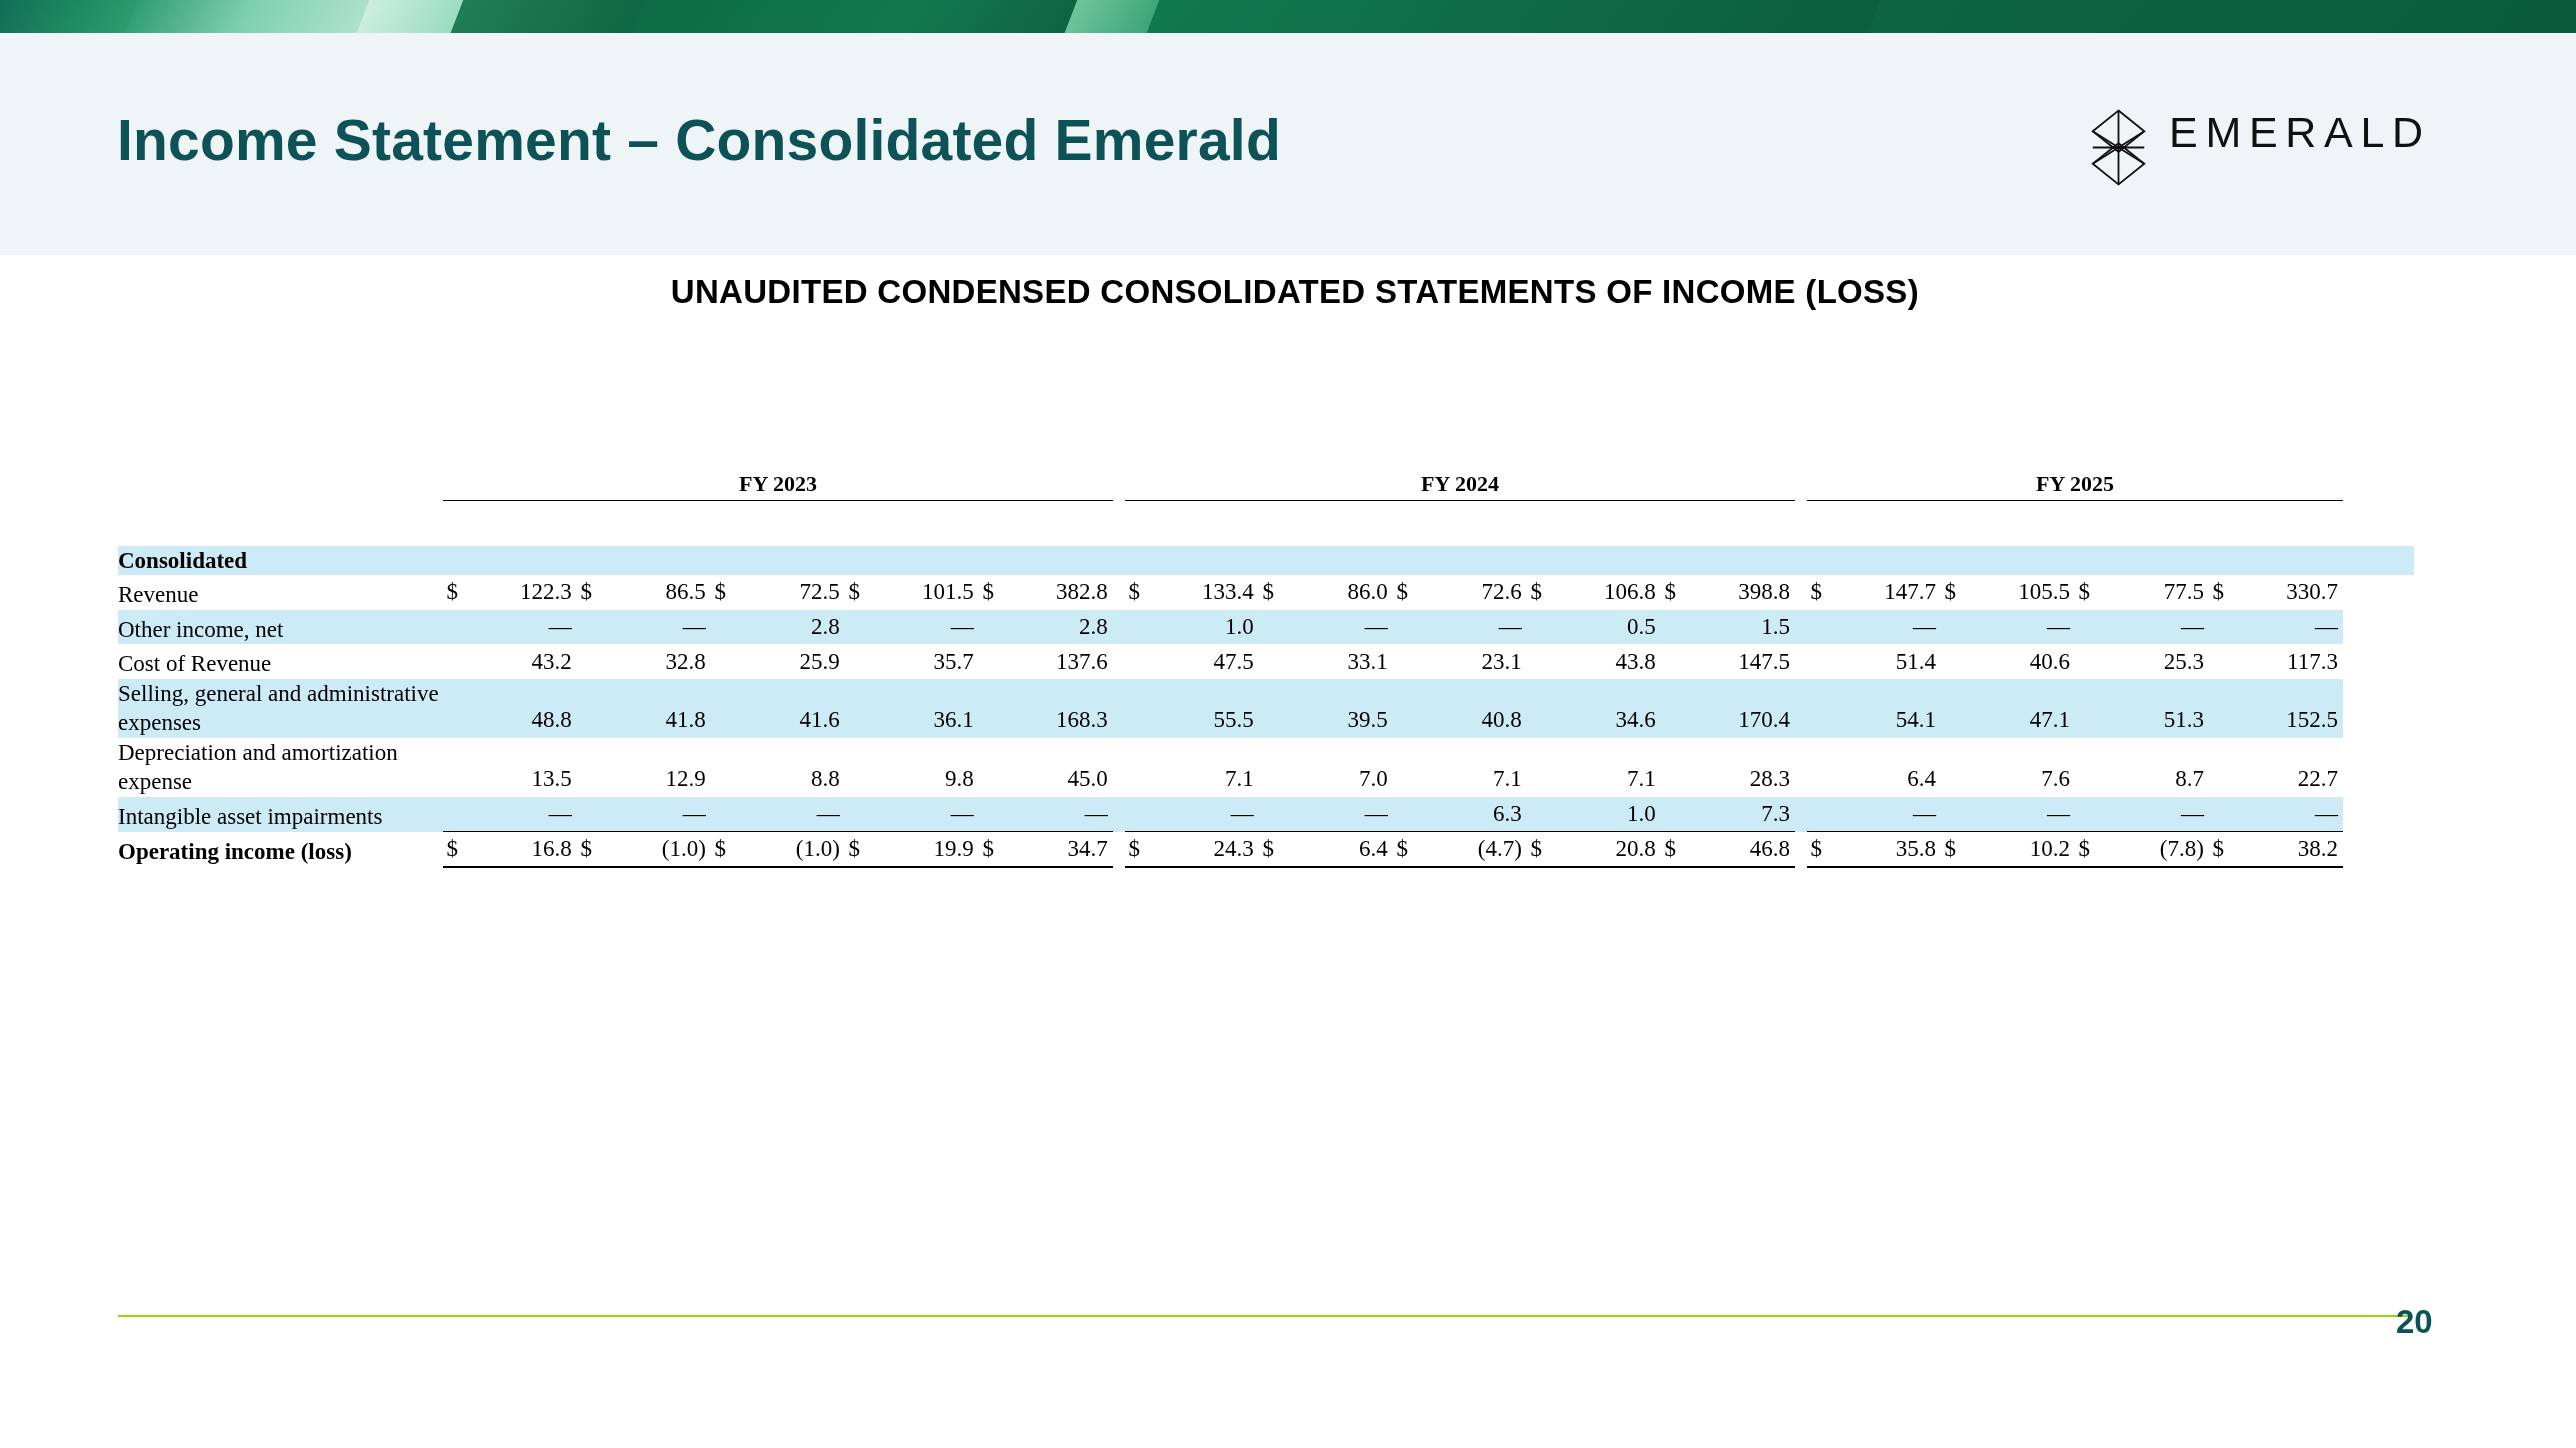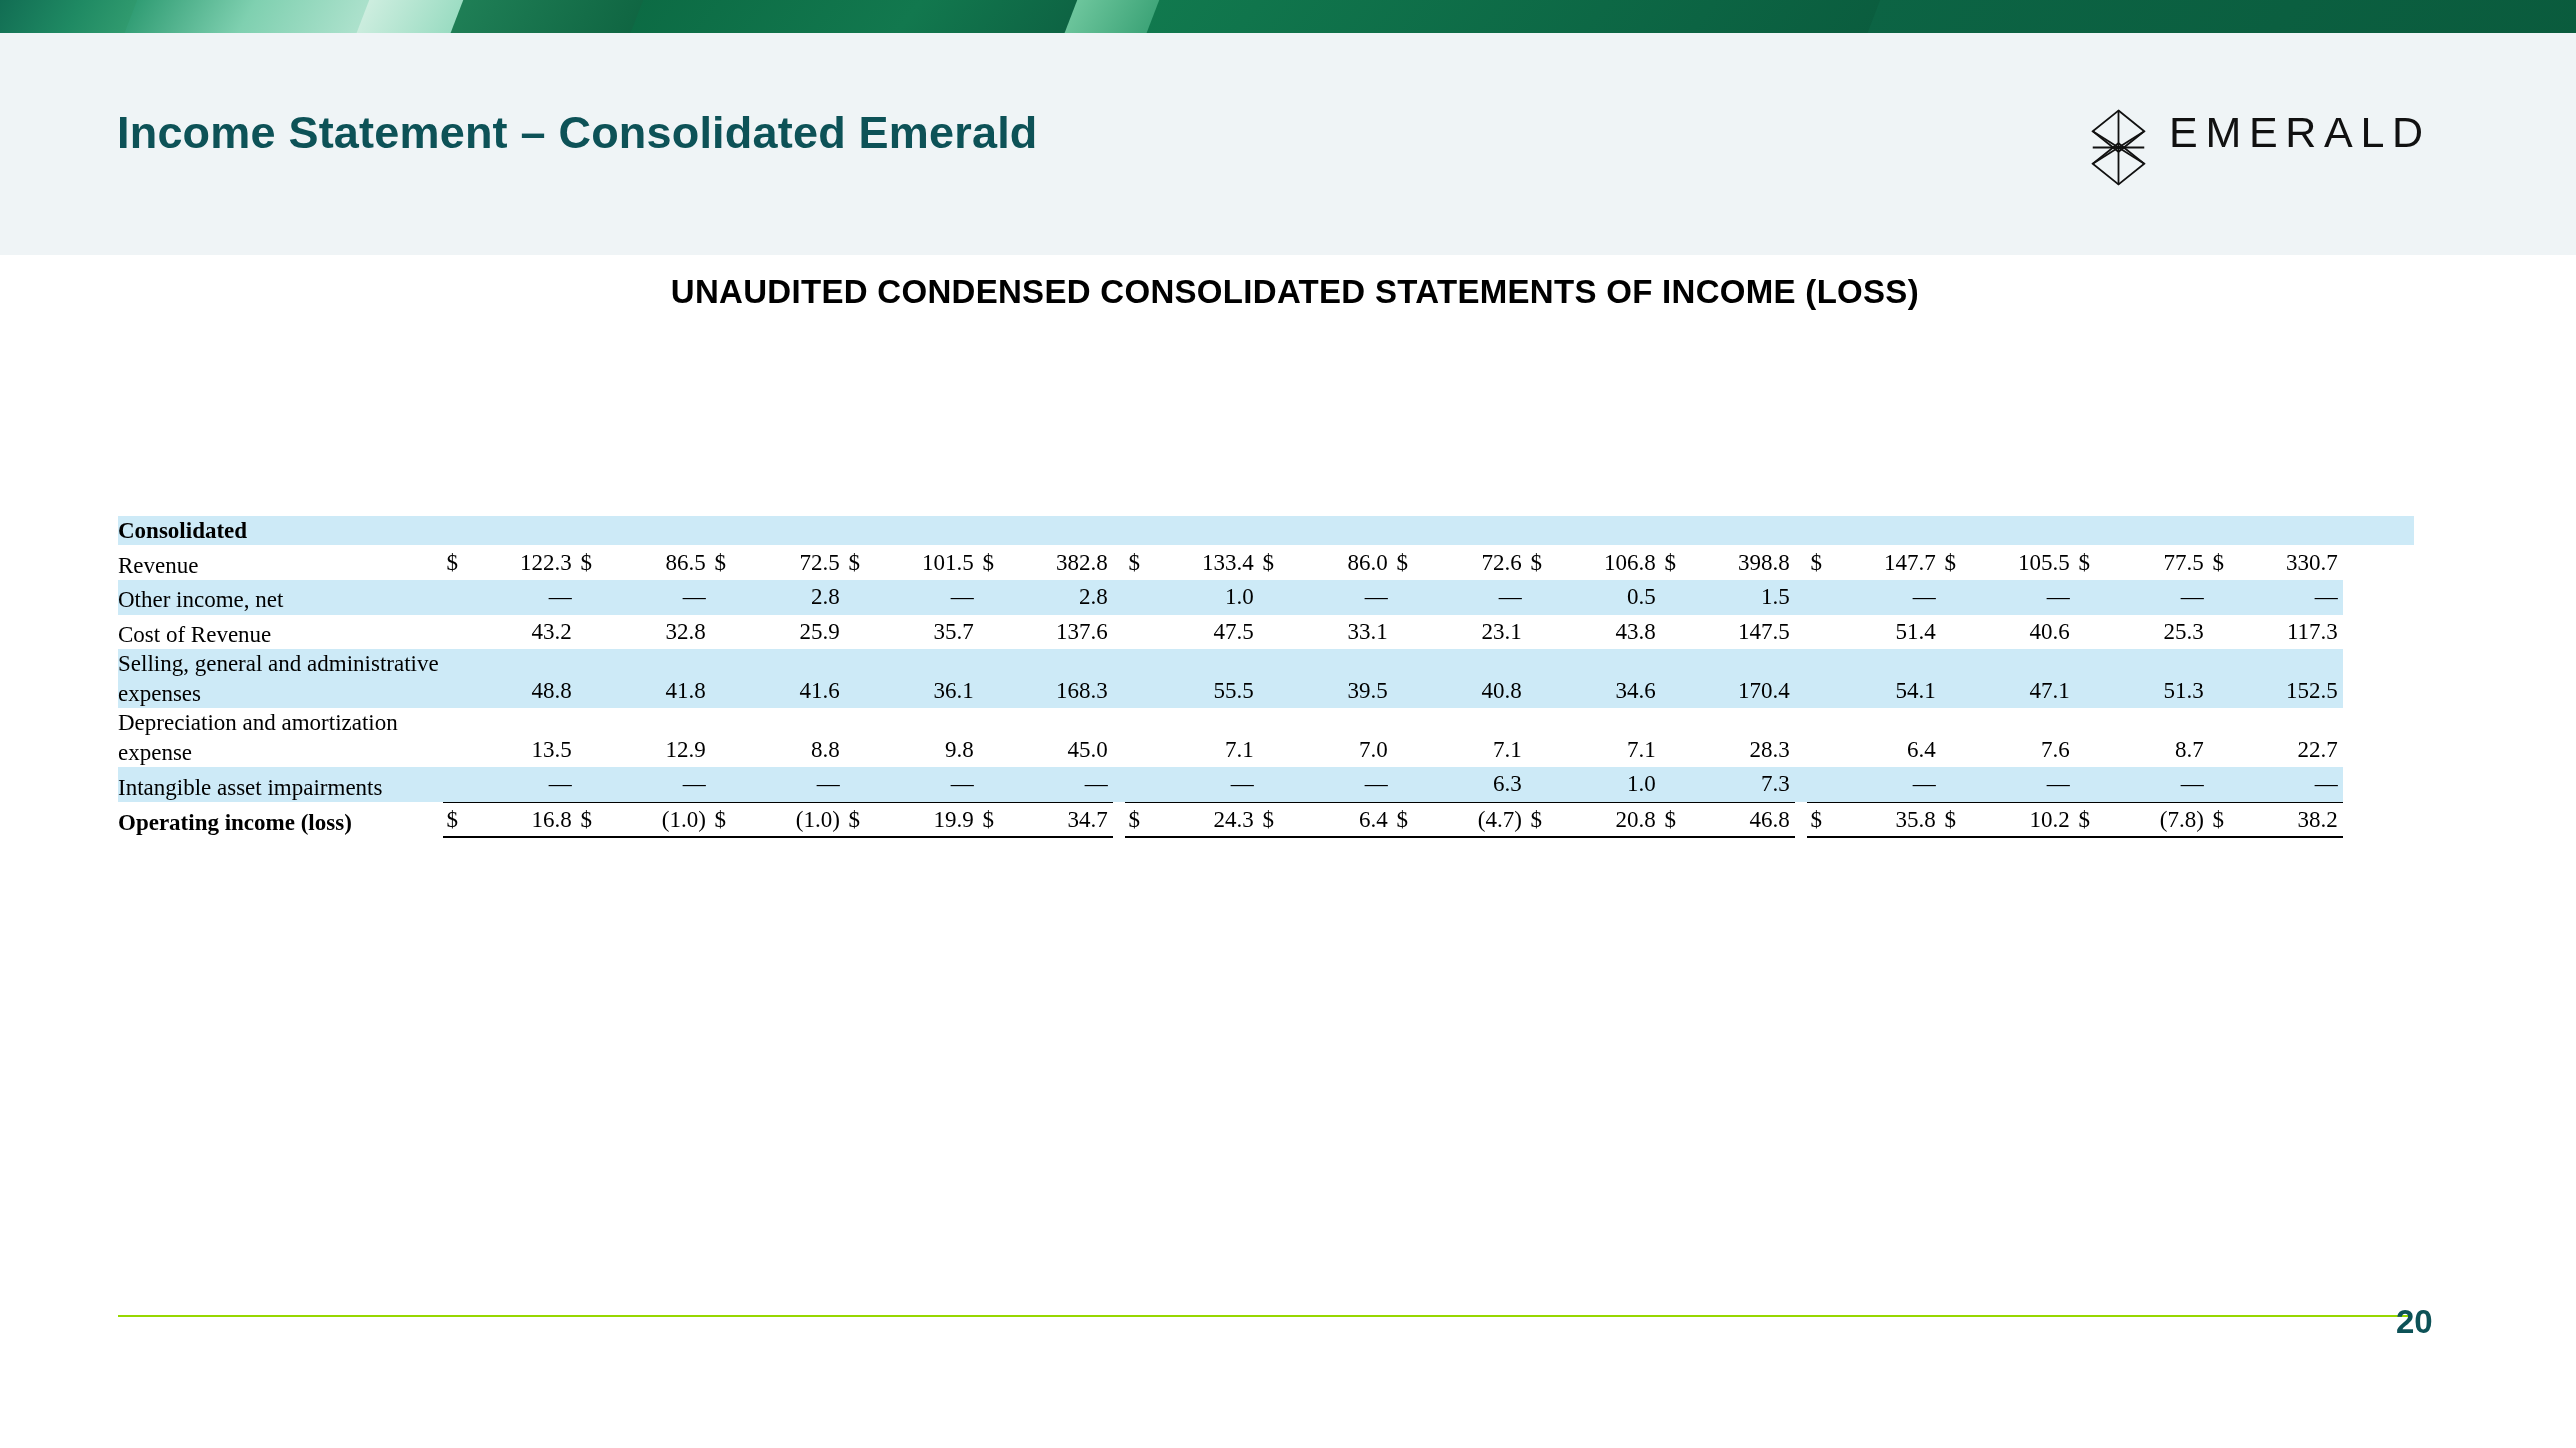--- a/index.html
+++ b/index.html
@@ -46,21 +46,21 @@
     width: 2576px;
     height: 222px;
     background: #eff4f6;
   }
   .page-title {
     position: absolute;
     top: 107px;
     left: 117px;
     font-family: "Liberation Sans", sans-serif;
     font-weight: bold;
-    font-size: 45px;
+    font-size: 57px;
     color: #0d5257;
     letter-spacing: 0.2px;
     white-space: nowrap;
   }
 
   
   .logo-wrap {
     position: absolute;
     top: 108px;
     left: 2090px;
@@ -272,20 +272,28 @@
     <col class="c-sym">
       <col class="c-num">
     <col class="c-sym">
       <col class="c-num">
     <col class="c-sym">
       <col class="c-num">
   </colgroup>
 
   <thead>
 
+    <tr class="fy-head">
+      <td></td>
+      <td class="fy-cell" colspan="10">FY 2023</td>
+      <td></td>
+      <td class="fy-cell" colspan="10">FY 2024</td>
+      <td></td>
+      <td class="fy-cell" colspan="8">FY 2025</td>
+    </tr>
 
 
     <tr class="spacer-row">
       <td colspan="33"></td>
     </tr>
   </thead>
 
   <tbody id="table-body">
       <tr class="band-blue section-row">
         <td class="row-label bold">Consolidated</td>

